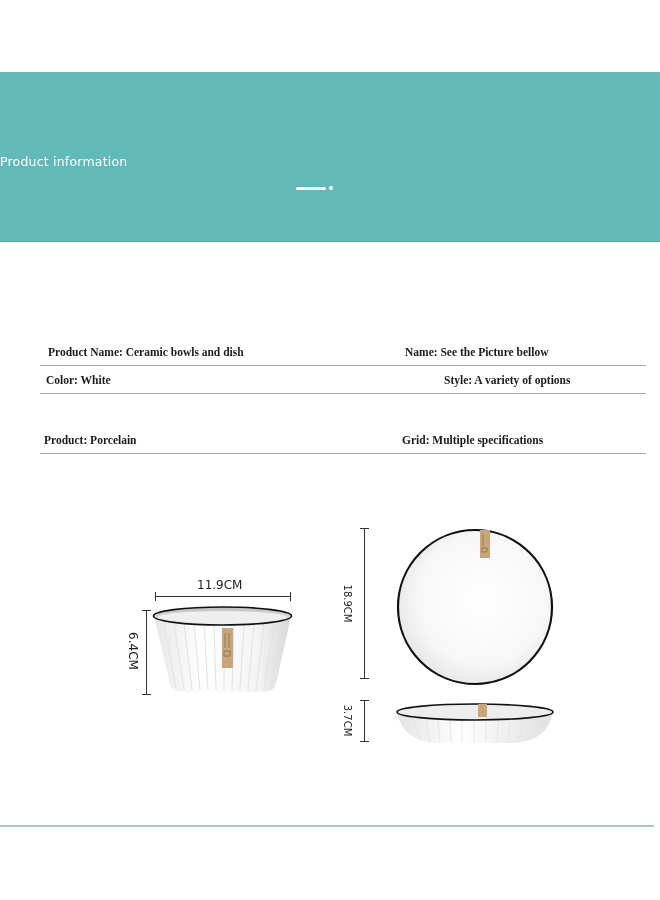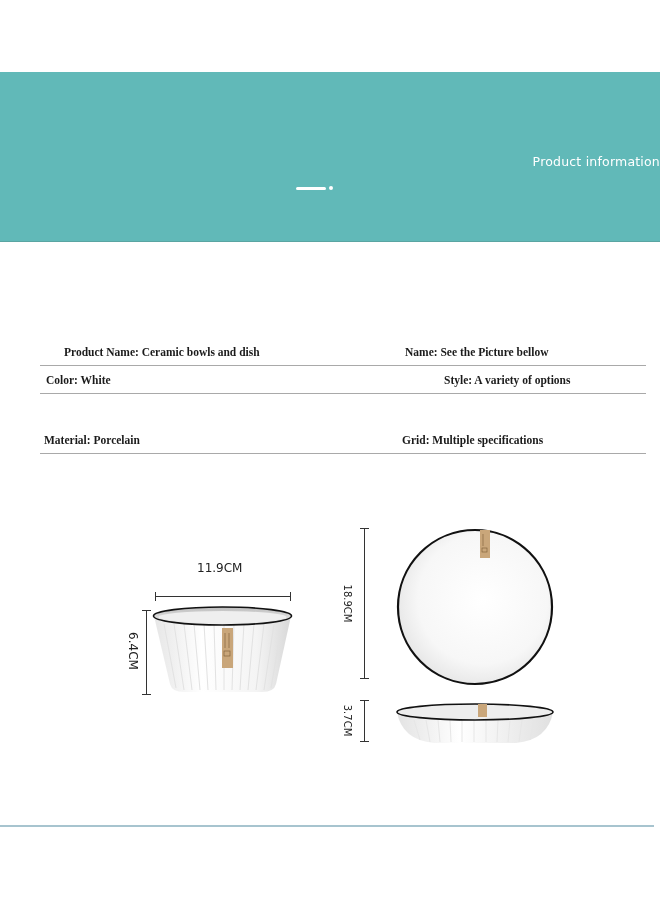--- a/index.html
+++ b/index.html
@@ -21,21 +21,21 @@
       width: 660px;
       height: 169px;
       background: #61b9b8;
       border-bottom: 1px solid #5aa5a2;
     }
     .banner-title {
       position: absolute;
       left: 0;
       width: 660px;
       top: 82px;
-      text-align: right;
+      text-align: left;
       color: #ffffff;
       font-family: "DejaVu Sans", sans-serif;
       font-size: 12.5px;
       letter-spacing: 0.2px;
     }
     .banner-indicator {
       position: absolute;
       top: 114px;
       left: 296px;
       height: 4px;
@@ -112,38 +112,38 @@
 <div class="banner">
   <div class="banner-title">Product information</div>
   <div class="banner-indicator">
     <span class="dash"></span>
     <span class="dot"></span>
   </div>
 </div>
 
 <div>
   <div class="spec-row" style="top:322px;">
-    <span class="spec-cell" style="left:8px;margin-left:16px;">Product Name: Ceramic bowls and dish</span>
+    <span class="spec-cell" style="left:8px;">Product Name: Ceramic bowls and dish</span>
     <span class="spec-cell" style="left:365px;">Name: See the Picture bellow</span>
     <div class="line"></div>
   </div>
   <div class="spec-row" style="top:350px;">
     <span class="spec-cell" style="left:6px;">Color: White</span>
     <span class="spec-cell" style="left:364px;margin-left:40px;">Style: A variety of options</span>
     <div class="line"></div>
   </div>
   <div class="spec-row" style="top:410px;">
-    <span class="spec-cell" style="left:4px;">Material: Porcelain</span>
+    <span class="spec-cell" style="left:4px;">Product: Porcelain</span>
     <span class="spec-cell" style="left:362px;">Grid: Multiple specifications</span>
     <div class="line"></div>
   </div>
 </div>
 
 <div>
-  <span class="dim-label" style="left:197px; top:561px;text-align:right;">11.9CM</span>
+  <span class="dim-label" style="left:197px; top:578px;text-align:right;">11.9CM</span>
 
   <div class="hline" style="left:155px; top:596px; width:136px; height:1px;"></div>
   <div class="vline" style="left:155px; top:592px; width:1px; height:9px;"></div>
   <div class="vline" style="left:290px; top:592px; width:1px; height:9px;"></div>
 
   <div class="vline" style="left:146px; top:610px; width:1px; height:85px;"></div>
   <div class="hline" style="left:142px; top:610px; width:9px; height:1px;"></div>
   <div class="hline" style="left:142px; top:694px; width:9px; height:1px;"></div>
   <span class="dim-label vertical" style="left:114px; top:644px;">6.4CM</span>
 

